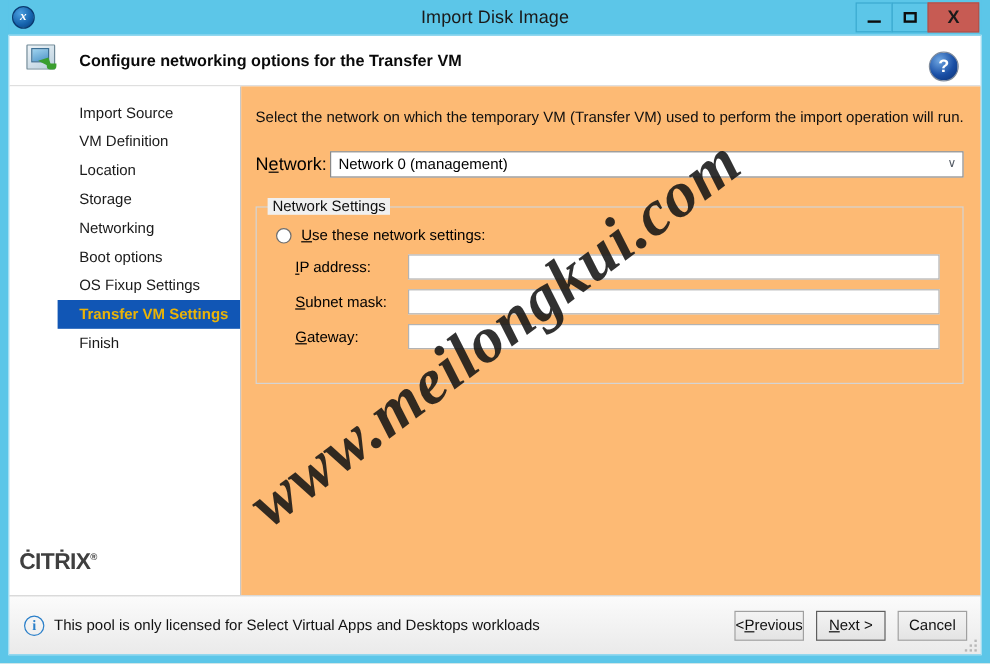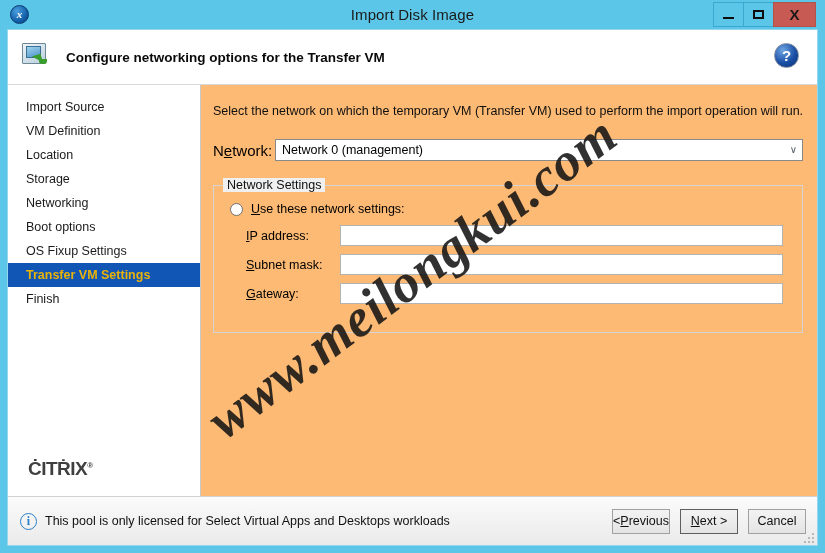--- a/index.html
+++ b/index.html
@@ -88,21 +88,21 @@
     position: relative;
     height: 517px;
     background: #ffffff;
     border: 1px solid #93d7ee;
     display: flex;
     flex-direction: column;
   }
 
   
   #page-header {
-    height: 55px;
+    height: 42px;
     background: #ffffff;
     border-bottom: 1px solid #d8d8d8;
     display: flex;
     align-items: center;
     padding-left: 12px;
     flex: 0 0 auto;
     position: relative;
   }
   #header-icon {
     width: 34px; height: 32px;
@@ -163,37 +163,38 @@
     min-height: 0;
   }
 
   #sidebar {
     width: 193px;
     flex: 0 0 193px;
     background: #ffffff;
     border-right: 1px solid #c8c8c8;
     position: relative;
     padding-top: 10px;
+    padding-left: 40px;
   }
   .side-item {
     height: 24px;
     line-height: 24px;
     padding-left: 18px;
     font-size: 12.5px;
     color: #1a1a1a;
     white-space: nowrap;
   }
   .side-item.selected {
     background: #1156b5;
     color: #eab308;
     font-weight: bold;
   }
   #citrix-logo {
     position: absolute;
-    left: 20px; bottom: 16px;
+    left: 8px; bottom: 16px;
     font-family: "Liberation Sans", sans-serif;
     font-size: 19px;
     font-weight: bold;
     color: #3f3f3f;
     letter-spacing: -0.5px;
   }
   #citrix-logo sup {
     font-size: 8px;
     vertical-align: super;
   }

